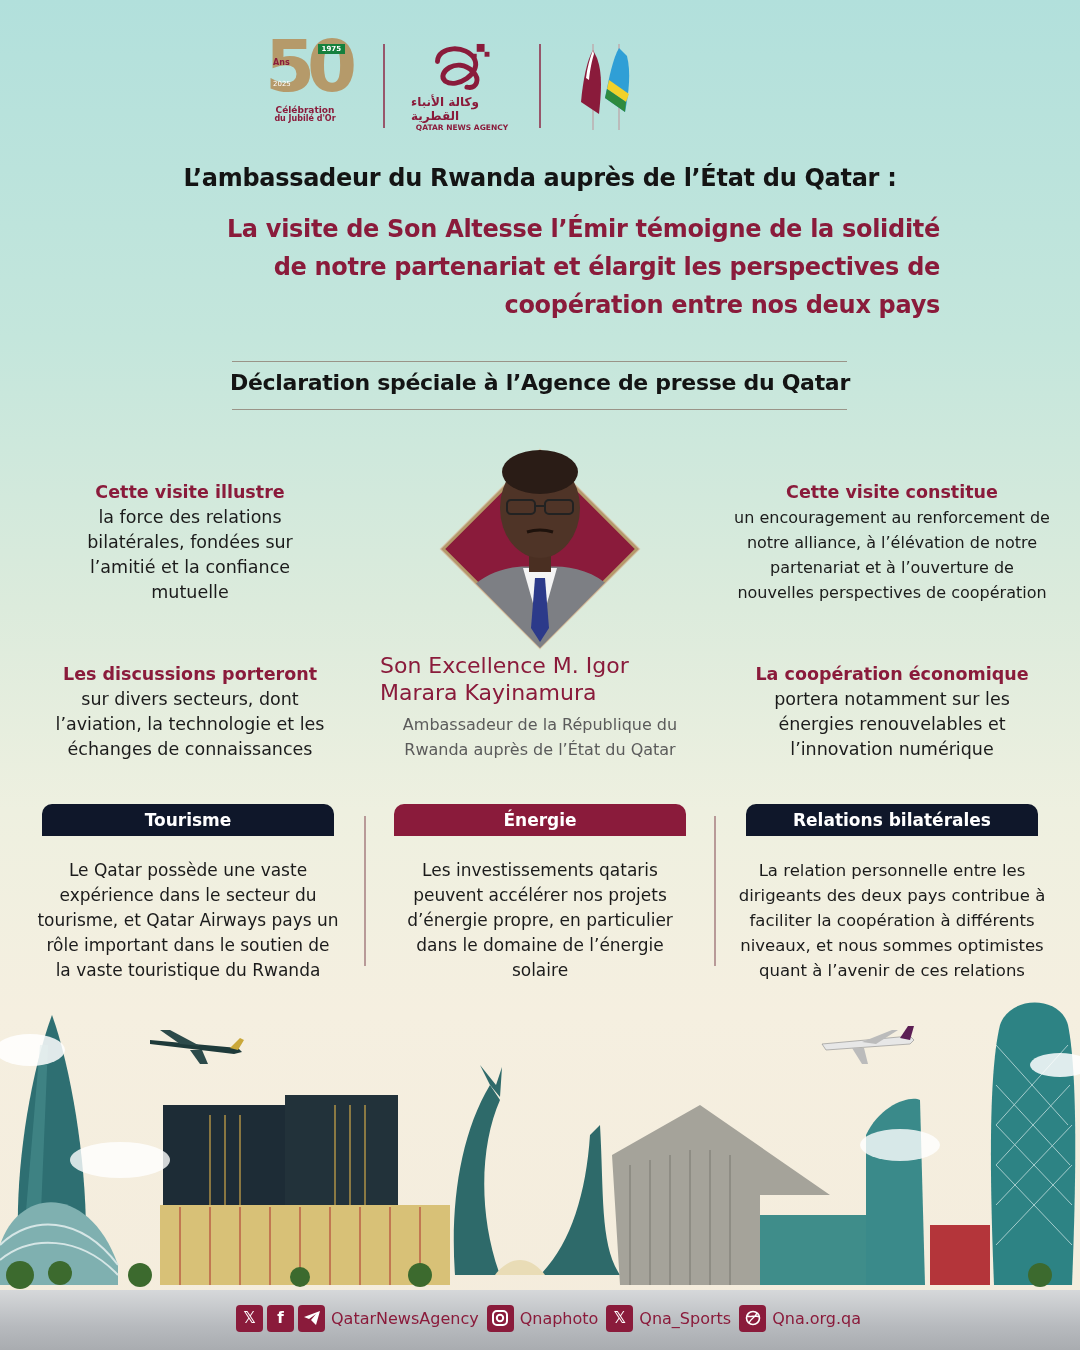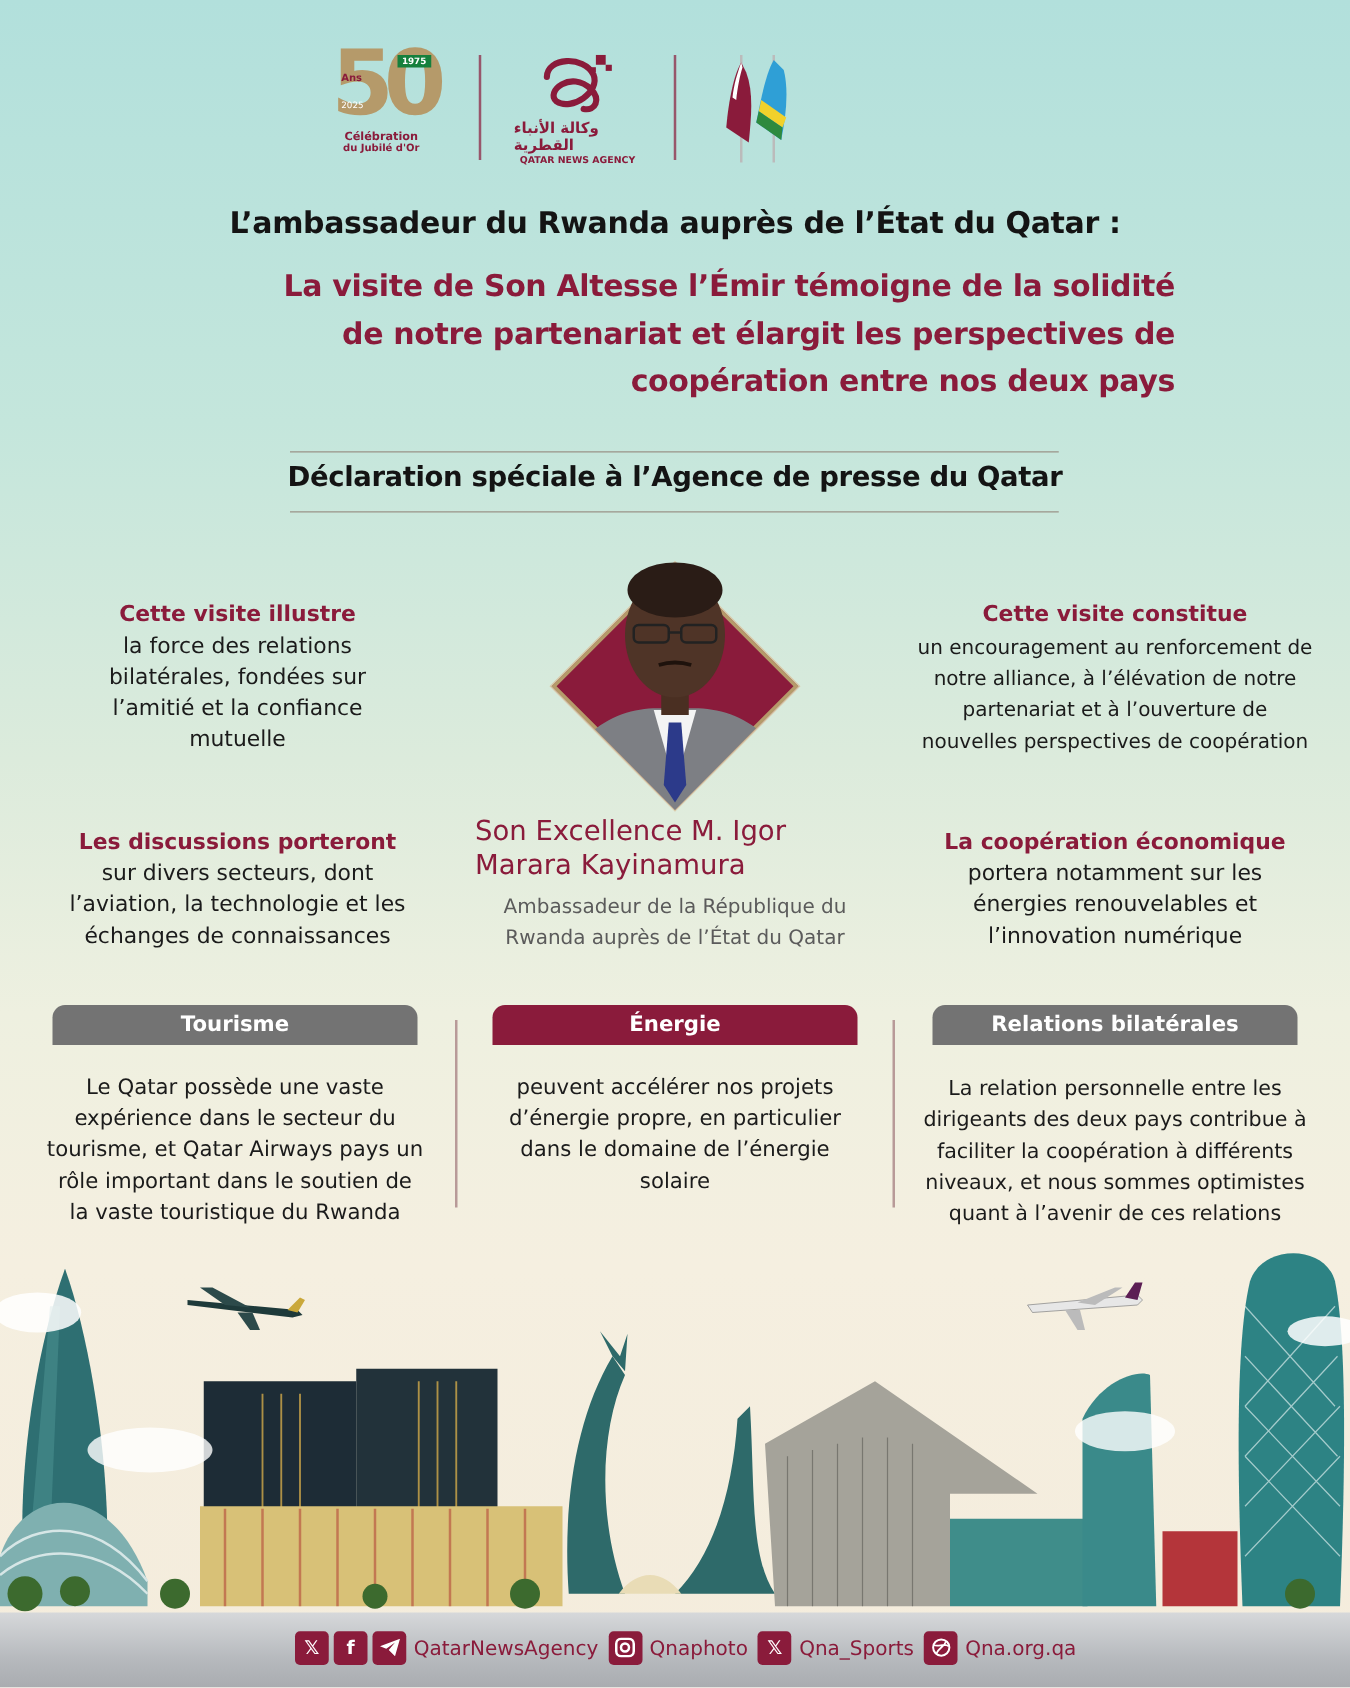--- a/index.html
+++ b/index.html
@@ -39,21 +39,21 @@
   .portrait { position: absolute; left: 0; top: -22px; width: 198px; height: 220px; }
 
   .col-block { text-align: center; font-size: 17.5px; line-height: 25px; color: #1b1b1b; }
   .col-block .head { color: #8a1b3b; font-weight: bold; display: block; }
 
   .name { left: 380px; top: 652px; width: 320px; color: #8a1b3b; font-weight: normal; font-size: 22px; line-height: 27px; }
   .role { left: 380px; top: 712px; width: 320px; text-align: center; color: #5b5b5b; font-size: 16px; line-height: 25px; }
 
   
   .tab { height: 32px; border-radius: 10px 10px 0 0; color: #fff; font-weight: bold; font-size: 17px; display: flex; align-items: center; justify-content: center; }
-  .tab.gold { background: #737373; }
+  .tab.gold { background: #0f172a; }
   .tab.wine { background: #8a1b3b; }
   .colsep { width: 2px; height: 150px; background: #b89a98; top: 816px; }
 
   
   .skyline { left: 0; top: 985px; width: 1080px; height: 305px; }
   .ground { left: 0; top: 1290px; width: 1080px; height: 60px; background: linear-gradient(180deg, #d6d8da 0%, #b7babe 60%, #a9acb0 100%); }
 
   
   .social { left: 236px; top: 1303px; height: 30px; display: flex; align-items: center; gap: 4px; }
   .sbtn { width: 27px; height: 27px; background: #8a1b3b; border-radius: 4px; display: inline-flex; align-items: center; justify-content: center; color: #fff; font-weight: bold; font-size: 15px; }
@@ -178,20 +178,21 @@
   <div>rôle important dans le soutien de</div>
   <div>la vaste touristique du Rwanda</div>
 </div>
 
 <div class="abs colsep" style="left:364px;"></div>
 
 <div class="abs" style="left:394px; top:804px; width:292px;">
   <div class="tab wine">Énergie</div>
 </div>
 <div class="abs col-block" style="left:372px; top:858px; width:336px; font-size:17px;">
+  <div>Les investissements qataris</div>
   <div>peuvent accélérer nos projets</div>
   <div>d’énergie propre, en particulier</div>
   <div>dans le domaine de l’énergie</div>
   <div>solaire</div>
 </div>
 
 <div class="abs colsep" style="left:714px;"></div>
 
 <div class="abs" style="left:746px; top:804px; width:292px;">
   <div class="tab gold">Relations bilatérales</div>

